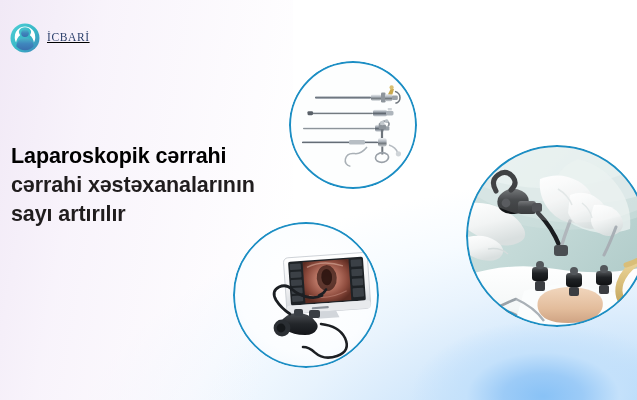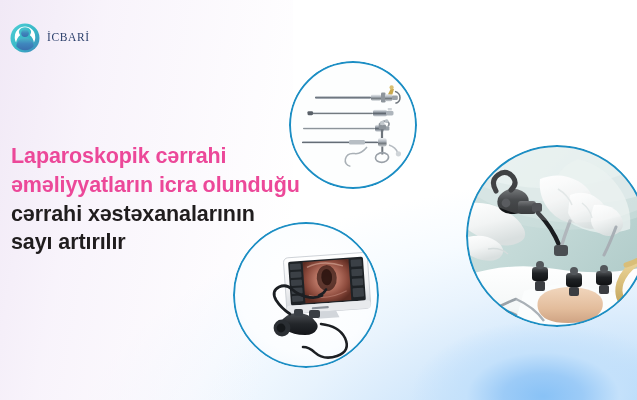--- a/index.html
+++ b/index.html
@@ -25,33 +25,33 @@
     background:linear-gradient(100deg,#f1e9f6 0%,rgba(246,240,250,.75) 30%,rgba(255,255,255,0) 92%);
   }
   .bg-tint-bottomright{
     position:absolute;right:-6%;bottom:-18%;width:74%;height:86%;
     background:radial-gradient(closest-side at 72% 78%, #89c2f6 0%, #9ccbf7 30%, #c4e1fb 58%, rgba(232,243,253,0) 100%);
   }
 
   
   .logo{position:absolute;left:10px;top:23px;display:flex;align-items:center;gap:7px;}
   .logo-mark{width:30px;height:30px;flex:0 0 30px;}
-  .logo-text{display:flex;flex-direction:row;line-height:1.14;}
+  .logo-text{display:flex;flex-direction:row;line-height:1.14;text-decoration:underline;}
   .logo-text span{
     font-family:"Liberation Serif","DejaVu Serif",serif;
     font-size:11.5px;letter-spacing:.6px;color:#2b3f6b;font-weight:400;white-space:nowrap;
   }
 
   
   .headline{
     position:absolute;left:11px;top:128px;width:335px;
     font-size:21.5px;font-weight:700;line-height:1.33;letter-spacing:-.1px;
   }
   .headline .l{display:block;white-space:nowrap;}
-  .headline .l.cyan{color:#ec4899;}
+  .headline .l.cyan{color:#000000;}
   .headline .l.dark{color:#201d1e;}
 
   
   .bubble{position:absolute;border-radius:50%;overflow:hidden;}
   .bubble .ring{
     position:absolute;inset:0;border-radius:50%;
     border:2.4px solid #1c8ec4;box-sizing:border-box;pointer-events:none;z-index:6;
   }
   .bubble .photo{position:absolute;inset:0;border-radius:50%;overflow:hidden;}
 
@@ -110,21 +110,20 @@
         <path d="M30 29.2c-9.4 0-16.6 7.4-17.4 17.2 4.4 5.2 10.6 8.2 17.4 8.2s13-3 17.4-8.2C46.6 36.6 39.4 29.2 30 29.2z" fill="url(#gFig)"></path>
       </svg>
     </span>
     <span class="logo-text">
       <span>İCBARİ</span>
     </span>
   </div>
 
   <h1 class="headline">
     <span class="l cyan">Laparoskopik cərrahi</span>
-    <span class="l cyan">əməliyyatların icra olunduğu</span>
     <span class="l dark">cərrahi xəstəxanalarının</span>
     <span class="l dark">sayı artırılır</span>
   </h1>
 
   <div class="bubble" id="bubble-instruments">
     <div class="photo">
       <svg class="instr" viewBox="0 0 128 128" aria-hidden="true">
         <defs>
           <linearGradient id="steel" x1="0" y1="0" x2="0" y2="1">
             <stop offset="0%" stop-color="#e9ecef"></stop>

